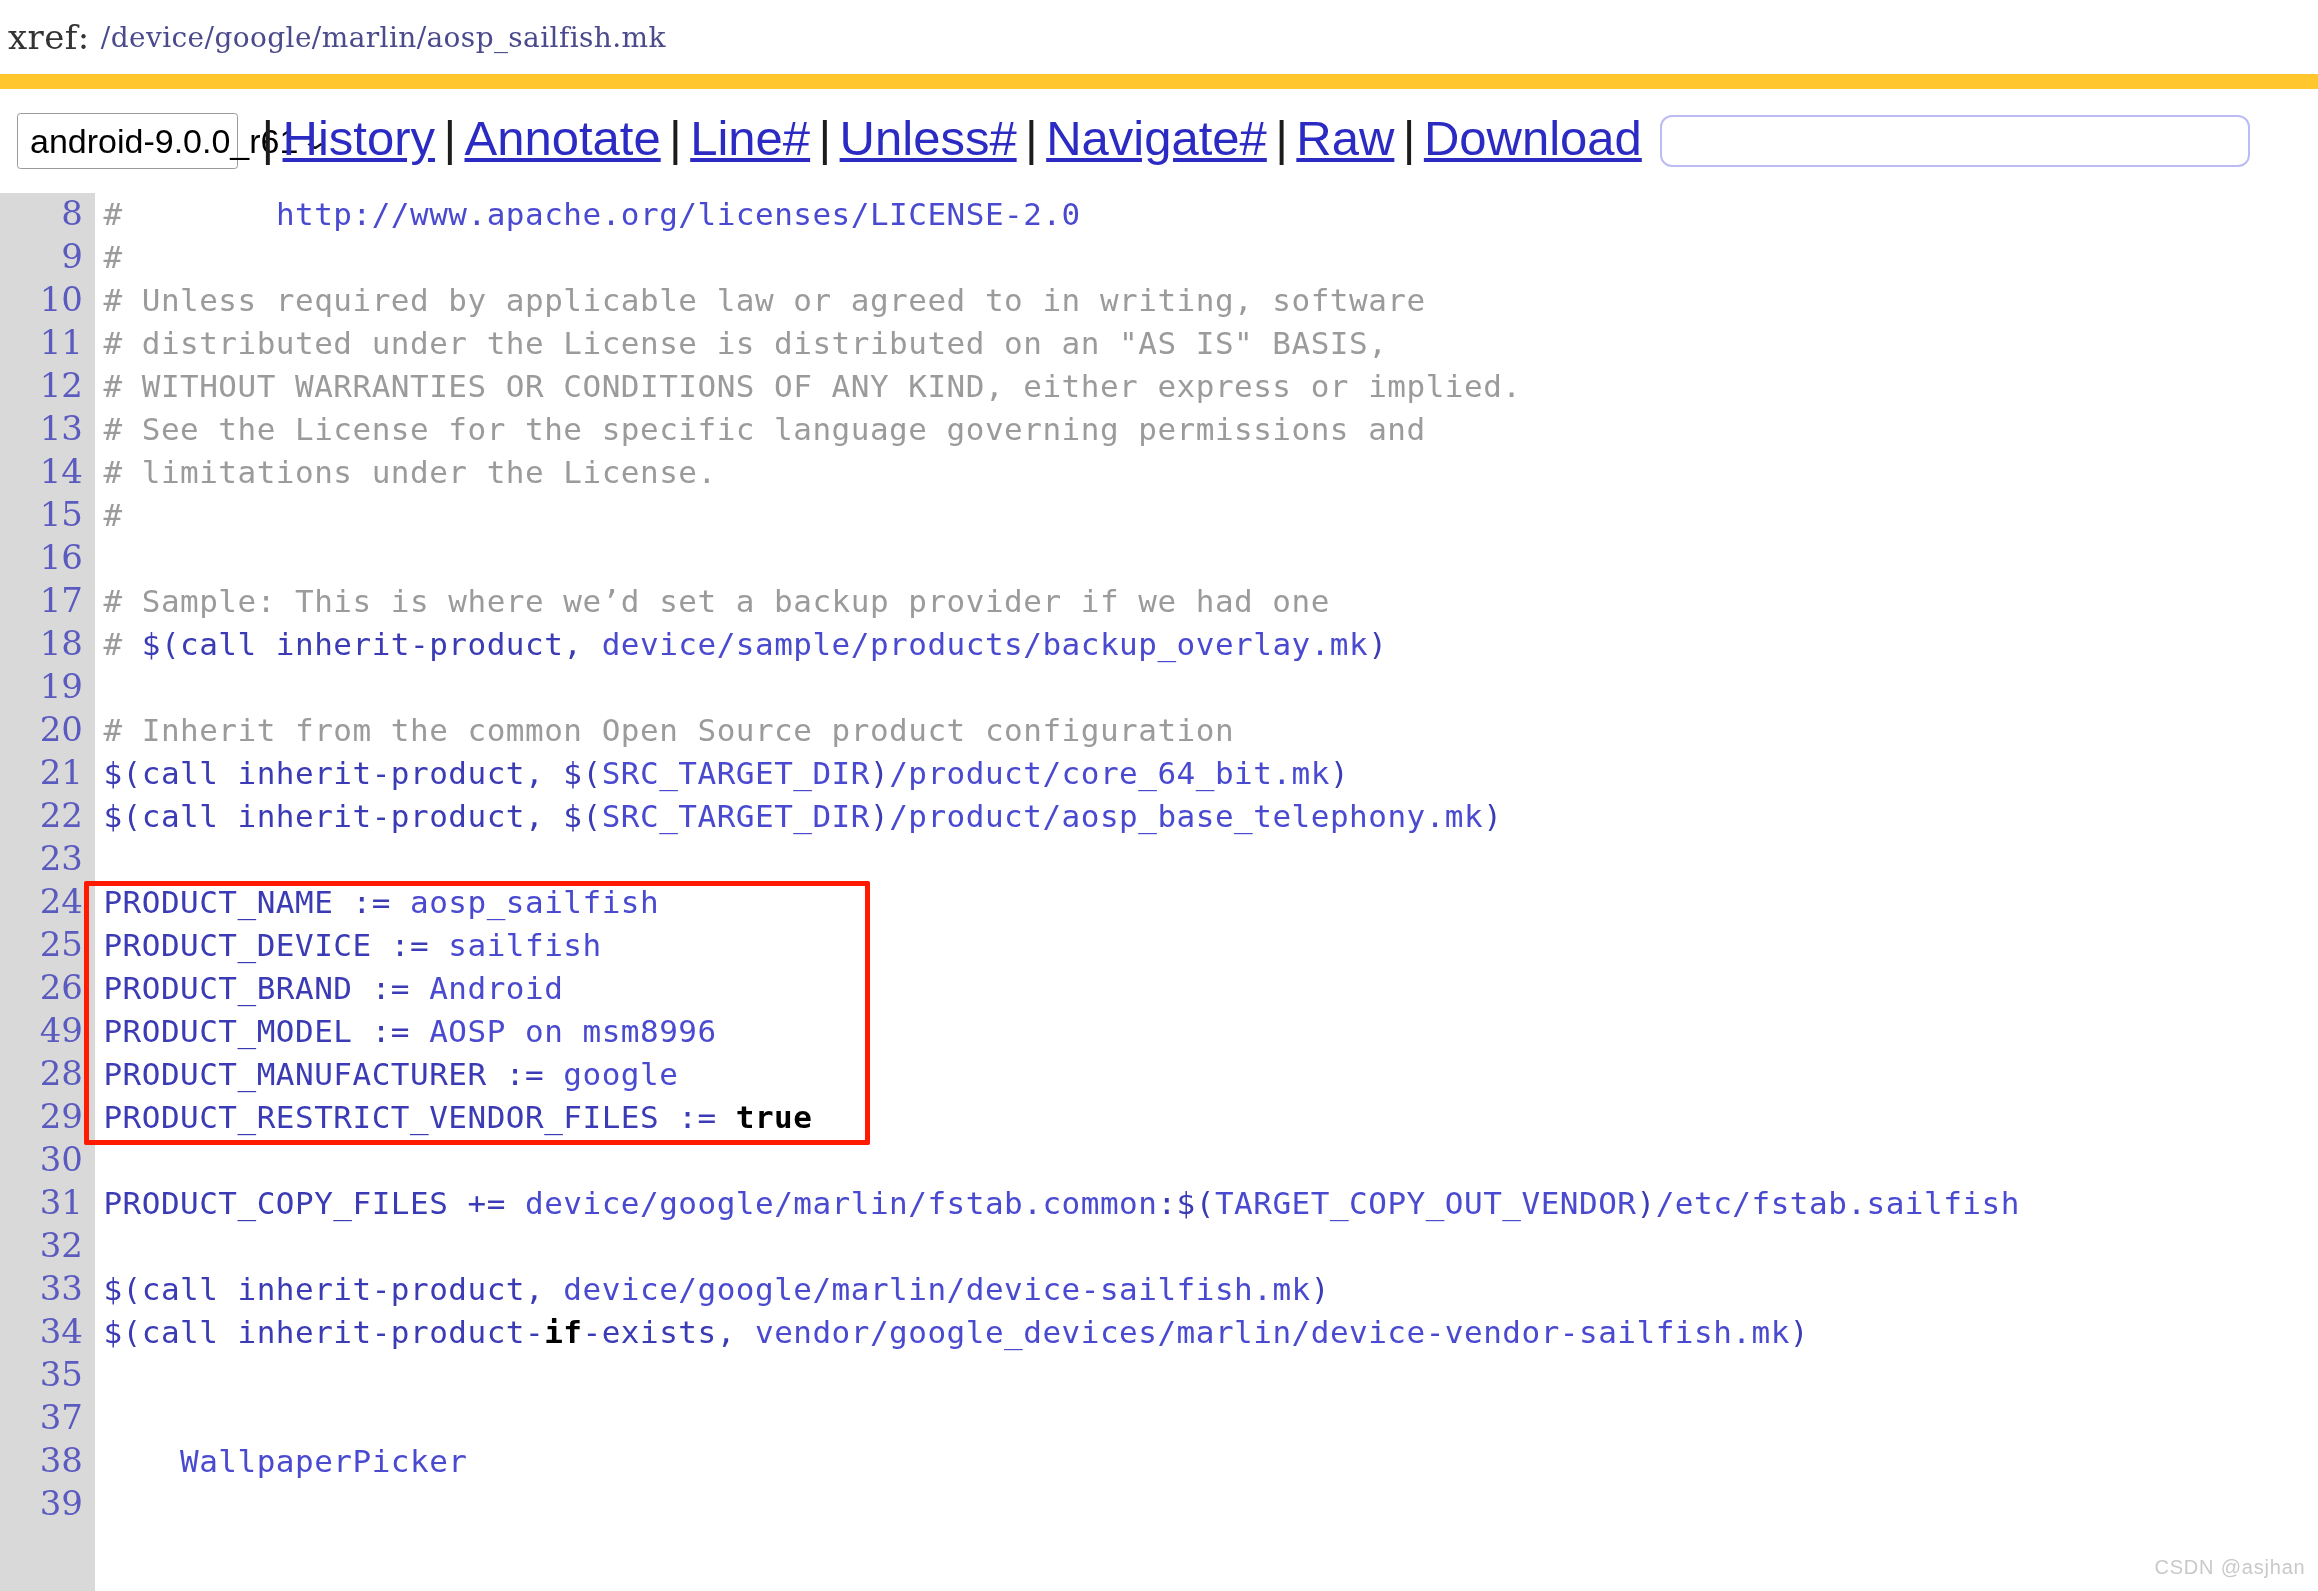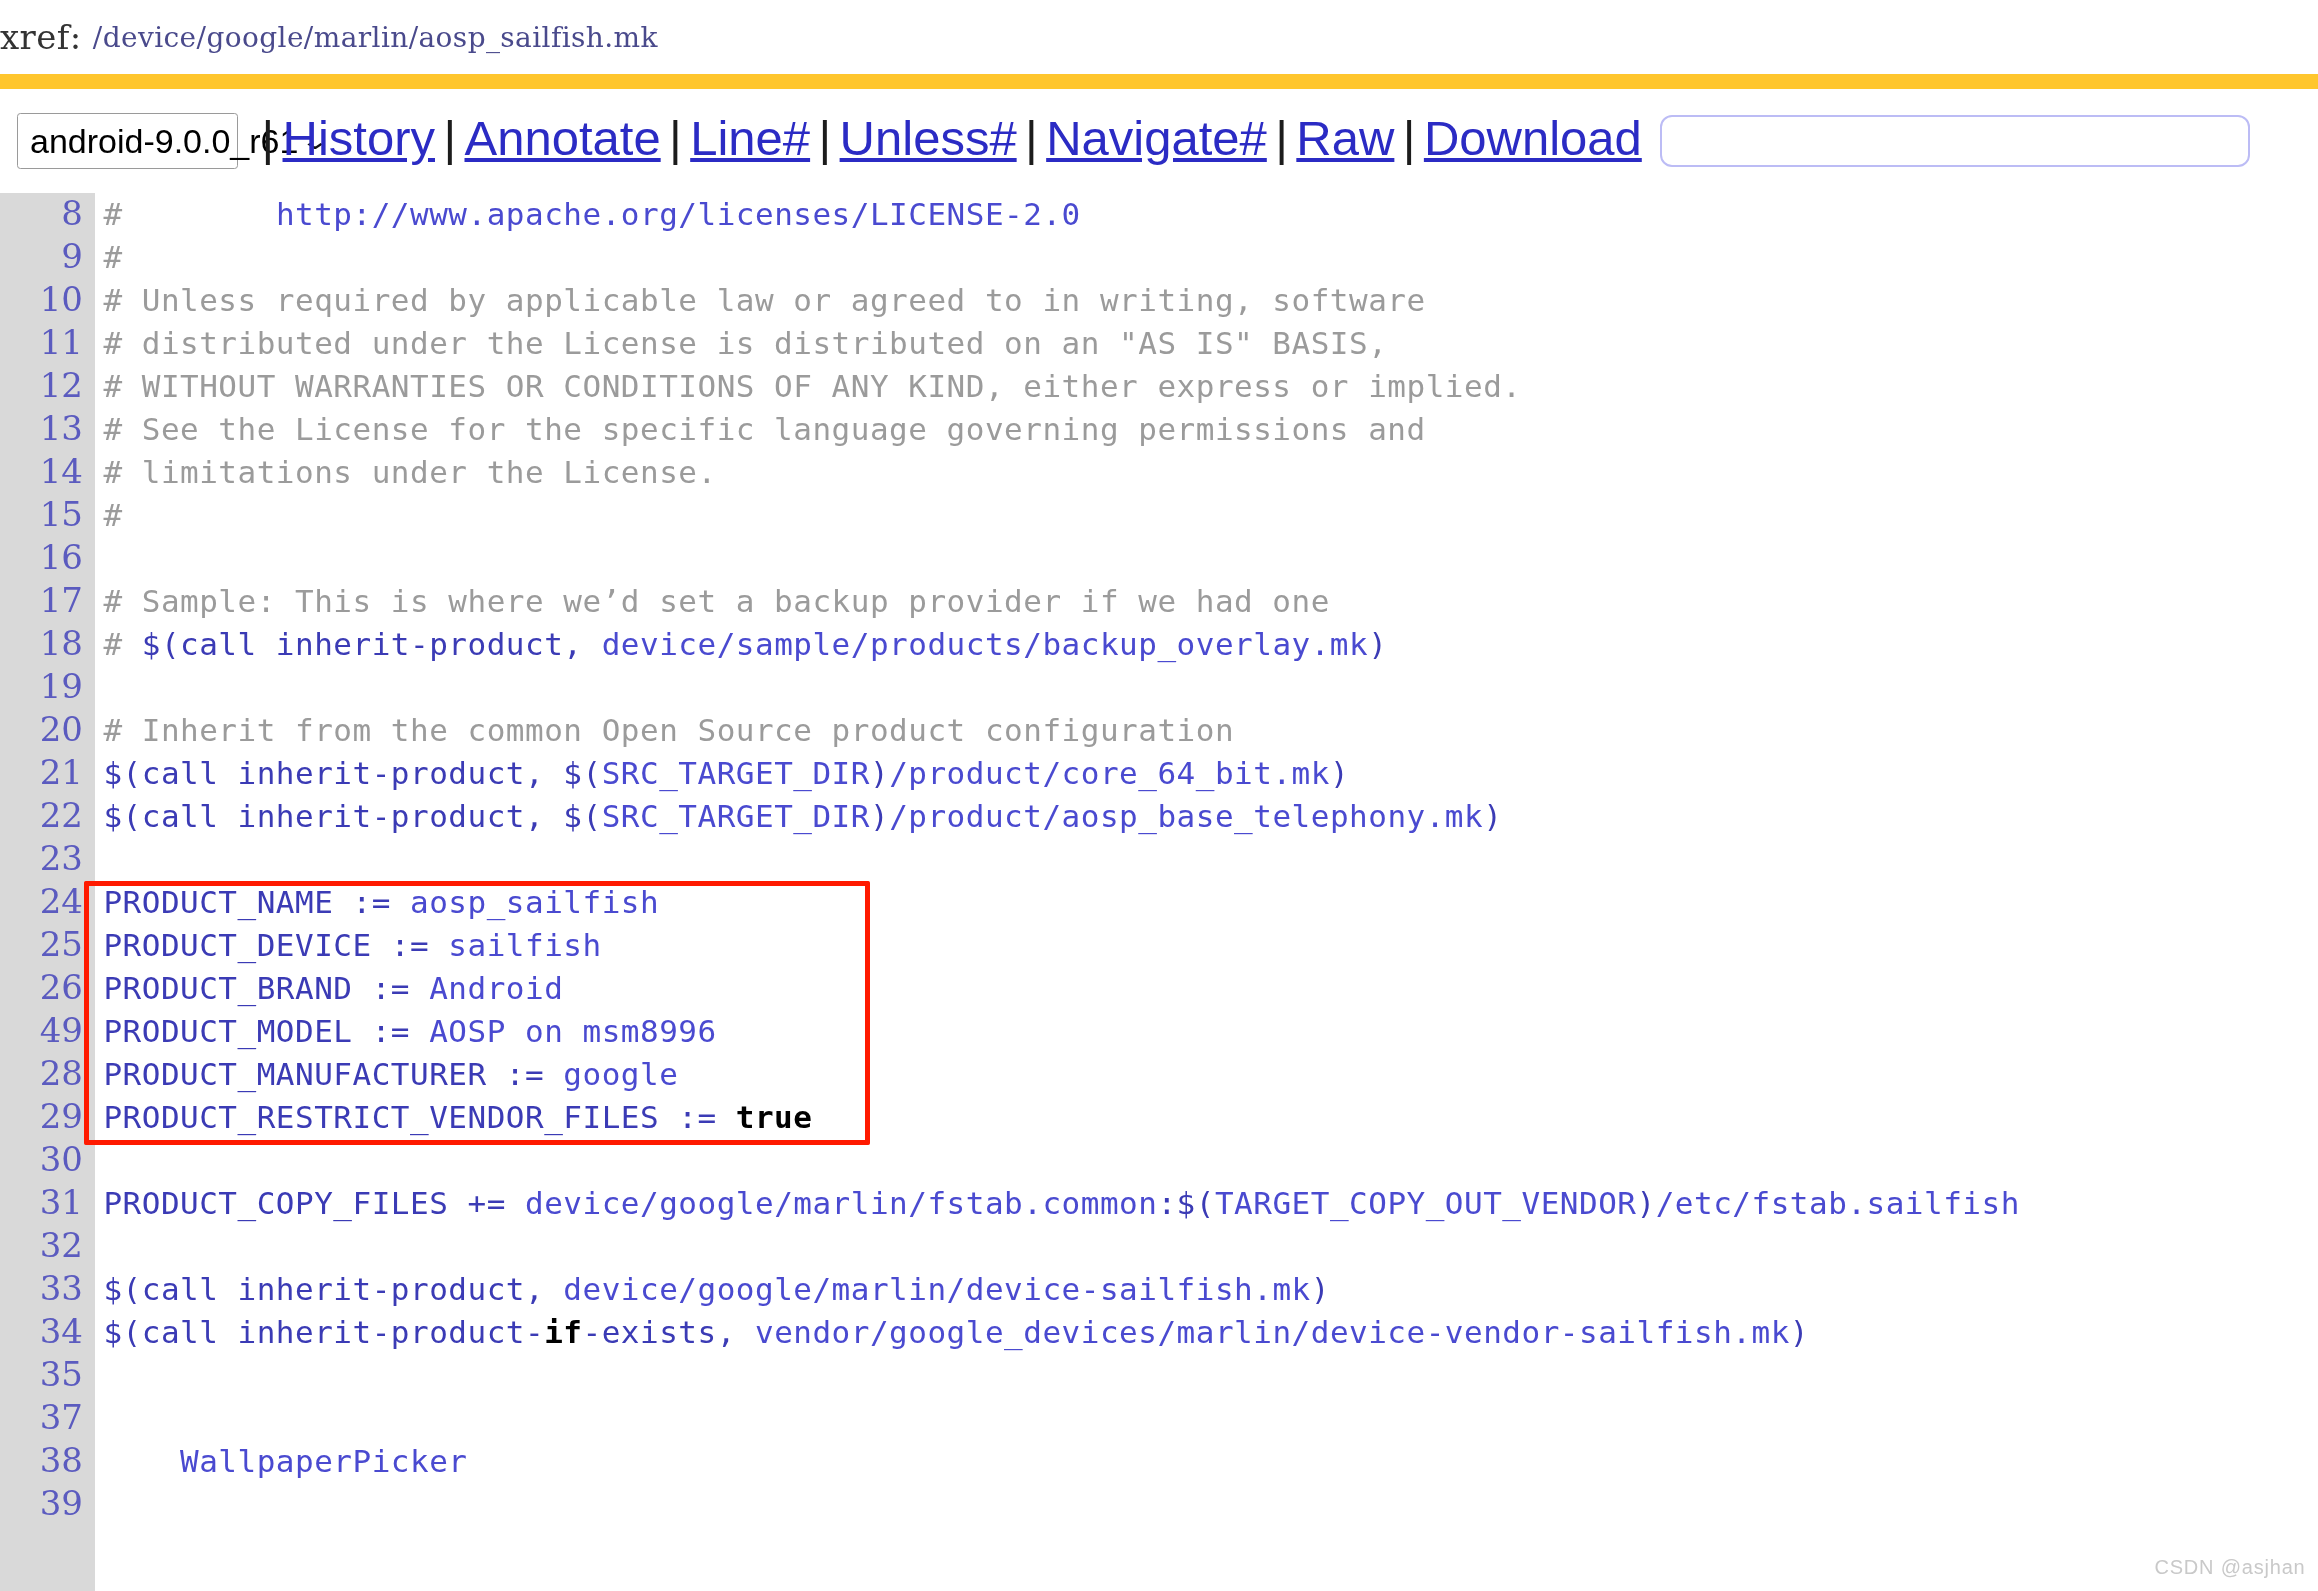--- a/index.html
+++ b/index.html
@@ -16,21 +16,21 @@
   }
 
   
   #xref-header {
     position: absolute;
     left: 0; top: 0;
     width: 2223px;
     height: 74px;
     display: flex;
     align-items: center;
-    padding-left: 0;
+    padding-left: 8px;
     box-sizing: border-box;
   }
   #xref-header .xref-label {
     font-family: "DejaVu Serif", "Liberation Serif", serif;
     font-size: 34px;
     color: #333333;
     letter-spacing: 0.4px;
     white-space: pre;
   }
   #xref-header .xref-path {

